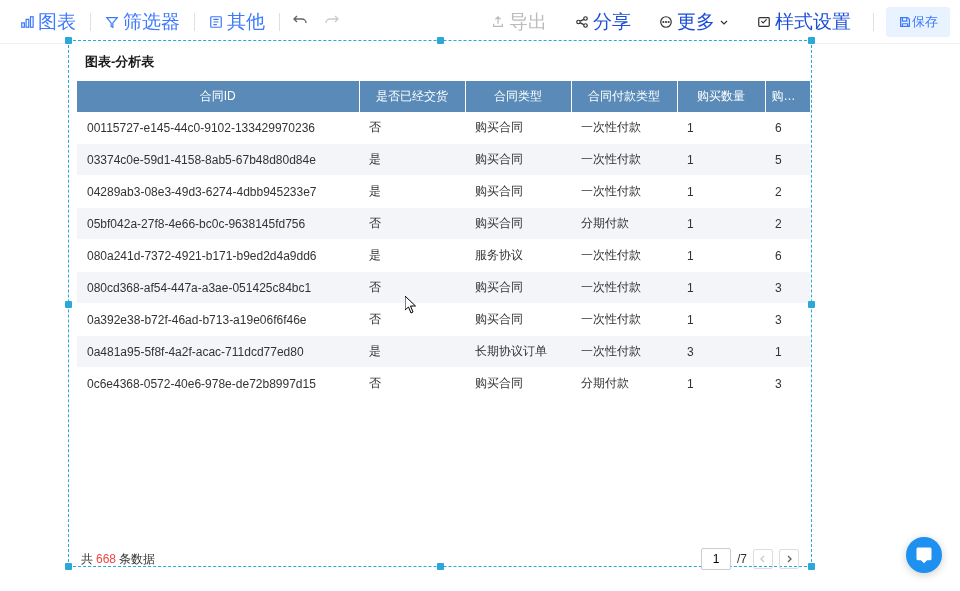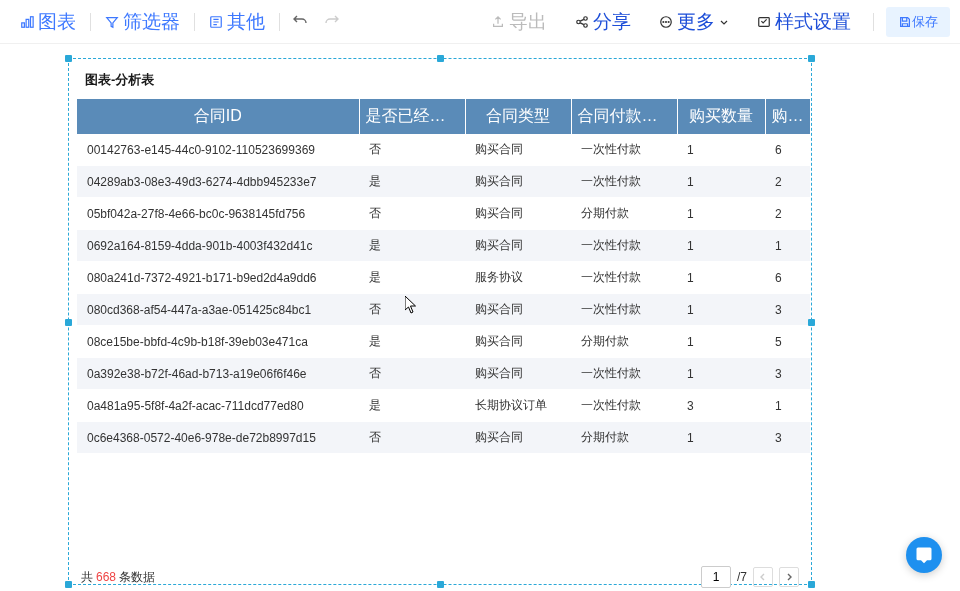--- a/index.html
+++ b/index.html
@@ -42,21 +42,21 @@
     .save-btn {
       background: #e8f3ff; color: #3e79ff; padding: 6px 12px;
       border-radius: 3px; display: flex; align-items: center; 
       cursor: pointer;
       justify-content: center;
     }
 
     
     .canvas {
       position: absolute;
-      top: 58px; left: 68px;
+      top: 40px; left: 68px;
       width: 744px; height: 527px;
       border: 1px dashed #2aa8d8;
       background: #fff;
     }
     .handle {
       position: absolute; width: 7px; height: 7px;
       background: #2aa8d8; border-radius: 1px;
     }
     .h-nw { top: -4px; left: -4px; } .h-n { top: -4px; left: calc(50% - 3px); }
     .h-ne { top: -4px; right: -4px; } .h-e { top: calc(50% - 3px); right: -4px; }
@@ -75,21 +75,21 @@
       height: 453px;
       overflow: hidden;
     }
     .tbl {
       width: 100%;
       border-collapse: collapse;
       table-layout: fixed;
     }
     .tbl th {
       background: #5a8bb8; color: #fff; font-weight: 400;
-      font-size: 16px; padding: 7px 6px; text-align: center;
+      font-size: 12px; padding: 7px 6px; text-align: center;
       border-right: 1px solid rgba(255,255,255,0.25);
       overflow: hidden; white-space: nowrap; text-overflow: ellipsis;
     }
     .tbl td {
       font-size: 12px; padding: 7px 10px;
       color: #333;
       border-bottom: 1px solid #fff;
       overflow: hidden; white-space: nowrap; text-overflow: ellipsis;
     }
     .tbl tbody tr:nth-child(odd) { background: #fff; }
@@ -249,74 +249,66 @@
           <th>合同ID</th>
           <th>是否已经交货</th>
           <th>合同类型</th>
           <th>合同付款类型</th>
           <th>购买数量</th>
           <th>购买的</th>
         </tr>
       </thead>
       <tbody id="tbody">
           <tr>
-            <td>00142763-e145-44c0-9102-110523699369</td>
+            <td>00115727-e145-44c0-9102-133429970236</td>
             <td>否</td>
             <td>购买合同</td>
             <td>一次性付款</td>
             <td>1</td>
             <td>6</td>
+          </tr>
+          <tr>
+            <td>03374c0e-59d1-4158-8ab5-67b48d80d84e</td>
+            <td>是</td>
+            <td>购买合同</td>
+            <td>一次性付款</td>
+            <td>1</td>
+            <td>5</td>
           </tr>
           <tr>
             <td>04289ab3-08e3-49d3-6274-4dbb945233e7</td>
             <td>是</td>
             <td>购买合同</td>
             <td>一次性付款</td>
             <td>1</td>
             <td>2</td>
           </tr>
           <tr>
             <td>05bf042a-27f8-4e66-bc0c-9638145fd756</td>
             <td>否</td>
             <td>购买合同</td>
             <td>分期付款</td>
             <td>1</td>
             <td>2</td>
-          </tr>
-          <tr>
-            <td>0692a164-8159-4dda-901b-4003f432d41c</td>
-            <td>是</td>
-            <td>购买合同</td>
-            <td>一次性付款</td>
-            <td>1</td>
-            <td>1</td>
           </tr>
           <tr>
             <td>080a241d-7372-4921-b171-b9ed2d4a9dd6</td>
             <td>是</td>
             <td>服务协议</td>
             <td>一次性付款</td>
             <td>1</td>
             <td>6</td>
           </tr>
           <tr>
             <td>080cd368-af54-447a-a3ae-051425c84bc1</td>
             <td>否</td>
             <td>购买合同</td>
             <td>一次性付款</td>
             <td>1</td>
             <td>3</td>
-          </tr>
-          <tr>
-            <td>08ce15be-bbfd-4c9b-b18f-39eb03e471ca</td>
-            <td>是</td>
-            <td>购买合同</td>
-            <td>分期付款</td>
-            <td>1</td>
-            <td>5</td>
           </tr>
           <tr>
             <td>0a392e38-b72f-46ad-b713-a19e06f6f46e</td>
             <td>否</td>
             <td>购买合同</td>
             <td>一次性付款</td>
             <td>1</td>
             <td>3</td>
           </tr>
           <tr>

